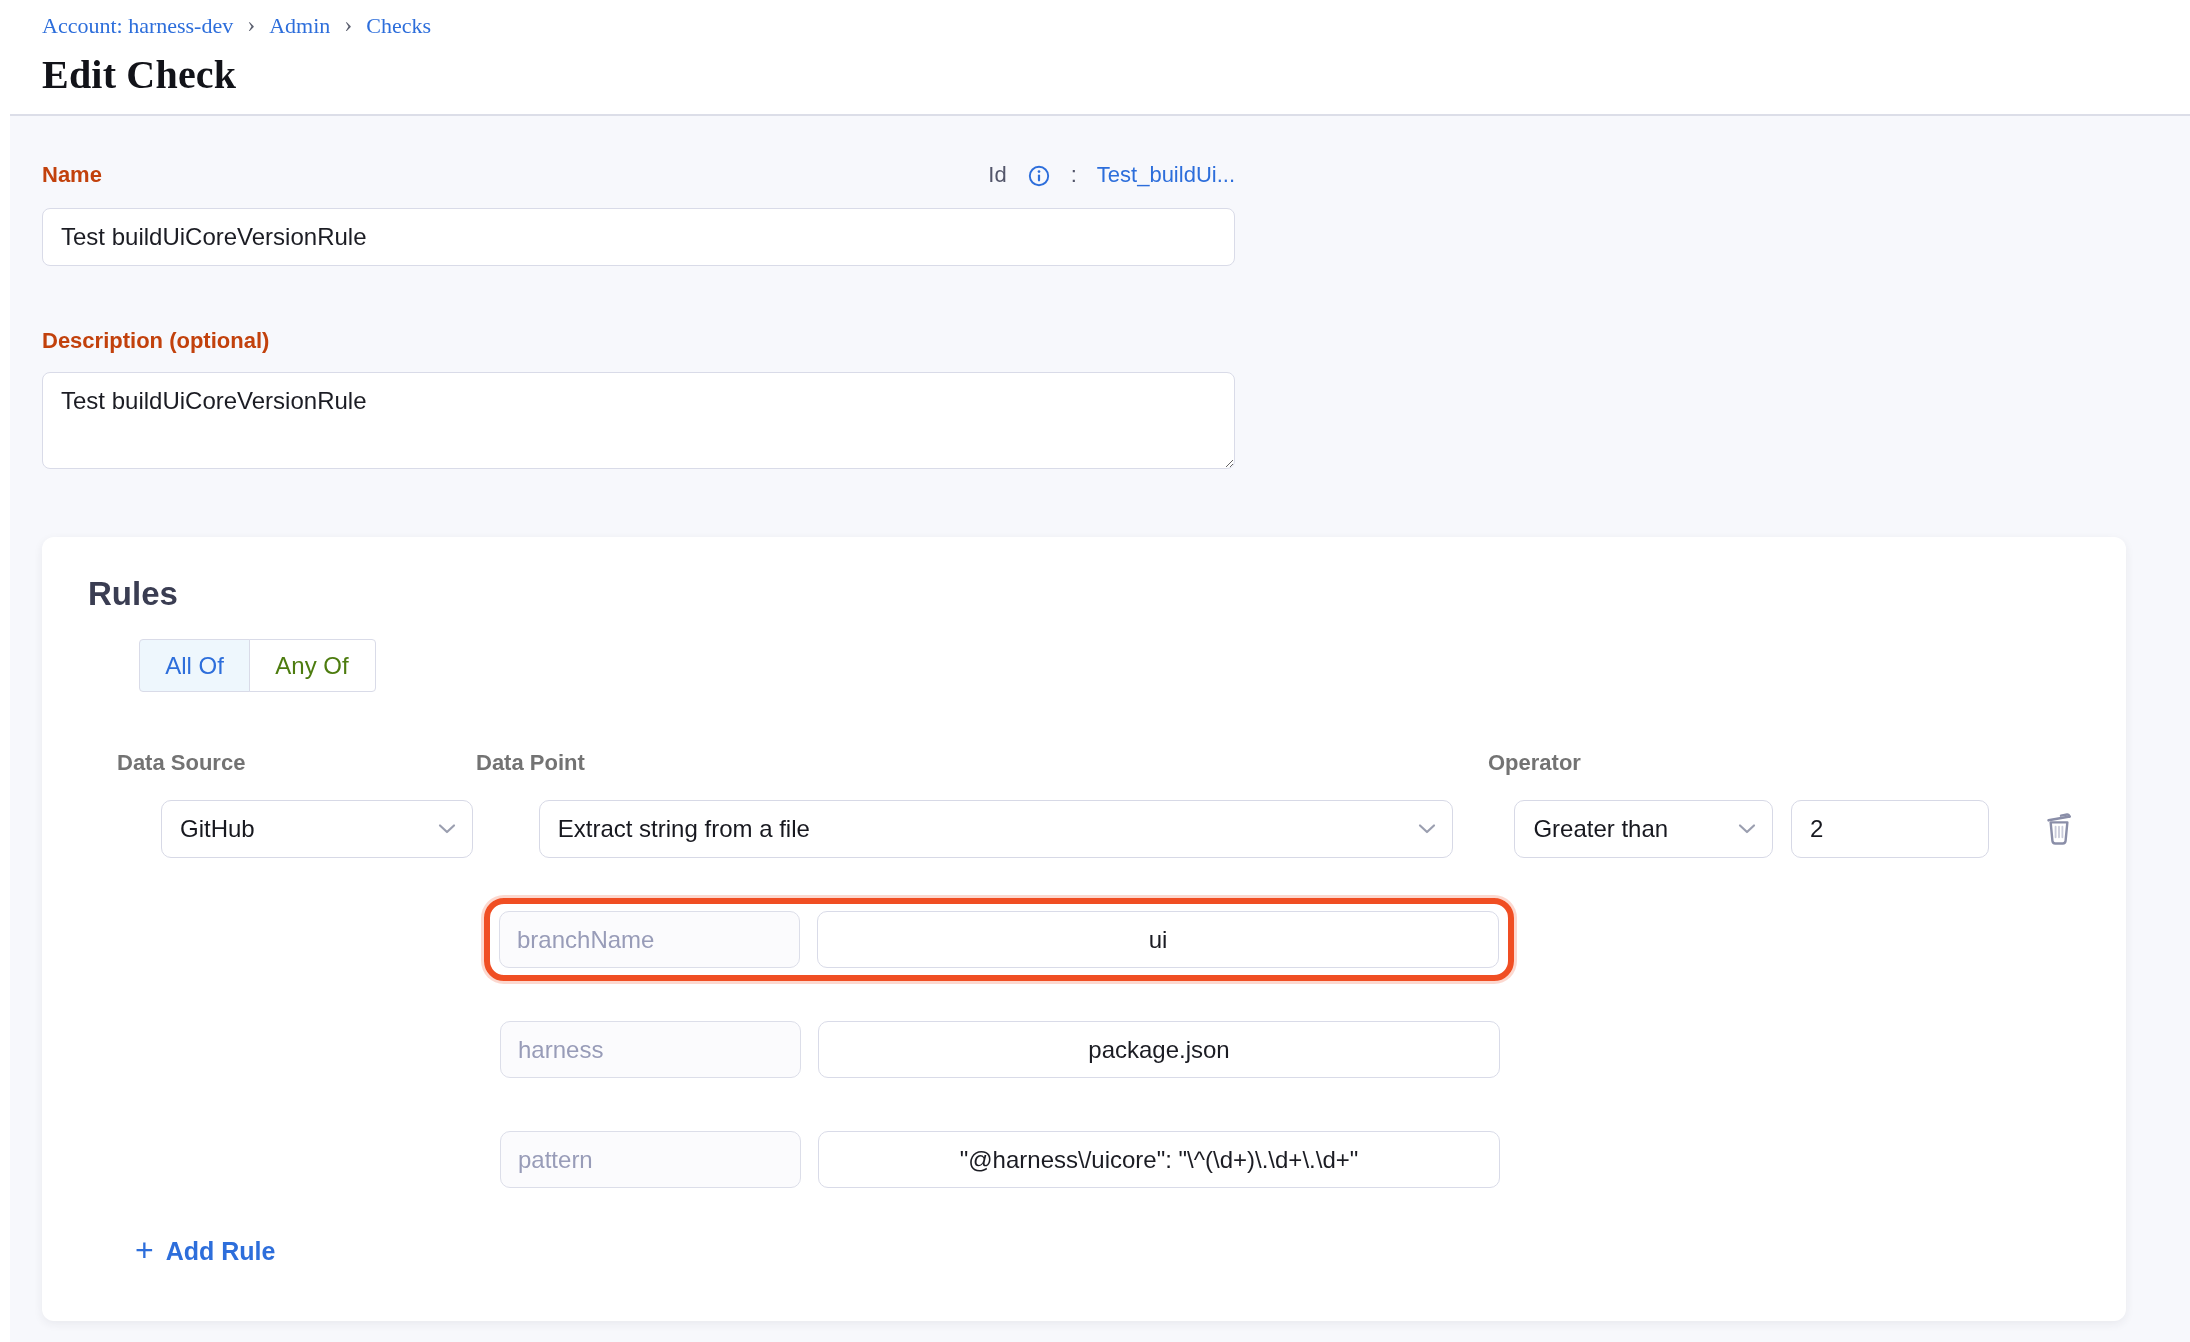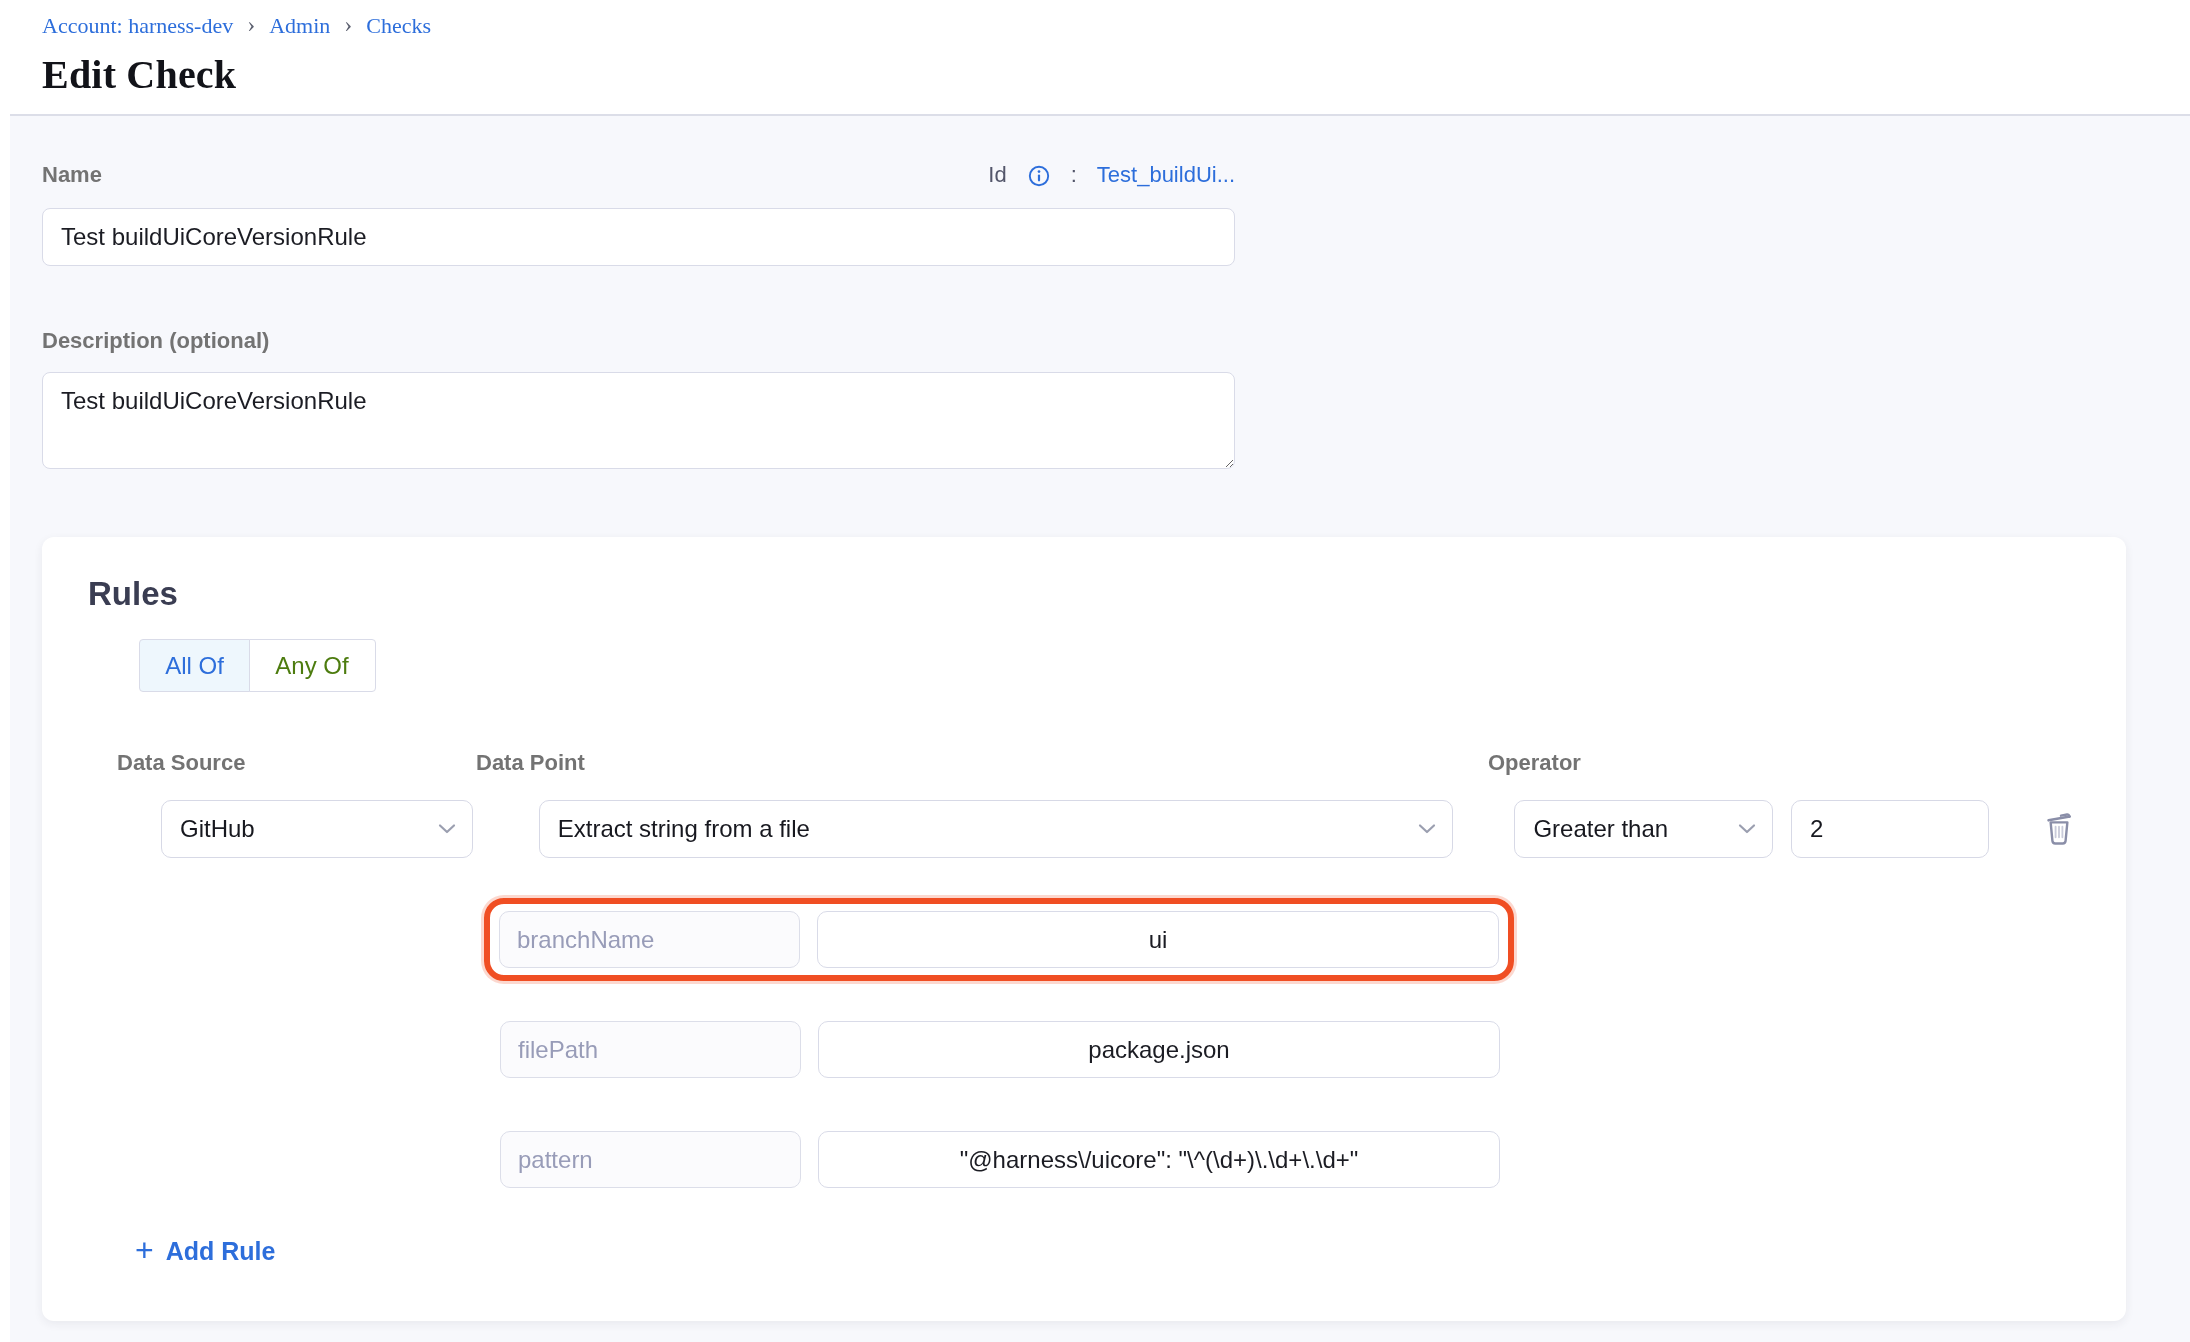--- a/index.html
+++ b/index.html
@@ -28,21 +28,21 @@
   .crumb-sep { color: #5d6170; font-size: 24px; line-height: 1; padding-bottom: 3px; }
   h1.page-title { margin-top: 12px; font-size: 40px; font-weight: 700; color: #121319; letter-spacing: 0.2px; }
 
   
   main { padding: 46px 42px 0 42px; }
 
   .label-row {
     width: 1193px; display: flex; justify-content: space-between;
     align-items: flex-end; margin-bottom: 20px;
   }
-  .field-label { font-size: 22px; font-weight: 600; color: #737373; }
+  .field-label { font-size: 22px; font-weight: 600; color: #c2410c; }
   .id-row { display: flex; align-items: center; gap: 20px; font-size: 22px; color: #53566a; }
   .id-row .id-word { font-weight: 400; }
   .id-link { color: #2d6edb; text-decoration: none; cursor: pointer; }
   .info-icon { display: inline-flex; margin-top: 2px; }
 
   input.text-input {
     width: 1193px; height: 58px;
     border: 1.5px solid #d9dbe8; border-radius: 8px;
     background: #ffffff; padding: 0 18px;
     font-family: "Liberation Sans", sans-serif;
@@ -229,21 +229,21 @@
 
       <div class="params">
         <div class="highlight-ring">
           <div class="param-row">
             <div class="param-key">branchName</div>
             <input class="param-value" type="text" value="ui" style="">
           </div>
         </div>
 
         <div class="param-row row-gap-after-ring">
-          <div class="param-key">filePath</div>
+          <div class="param-key">harness</div>
           <input class="param-value" type="text" value="package.json" style="">
         </div>
 
         <div class="param-row row-gap">
           <div class="param-key">pattern</div>
           <input class="param-value" type="text" value="&quot;@harness\/uicore&quot;: &quot;\^(\d+)\.\d+\.\d+&quot;" style="">
         </div>
       </div>
     </div>
 

